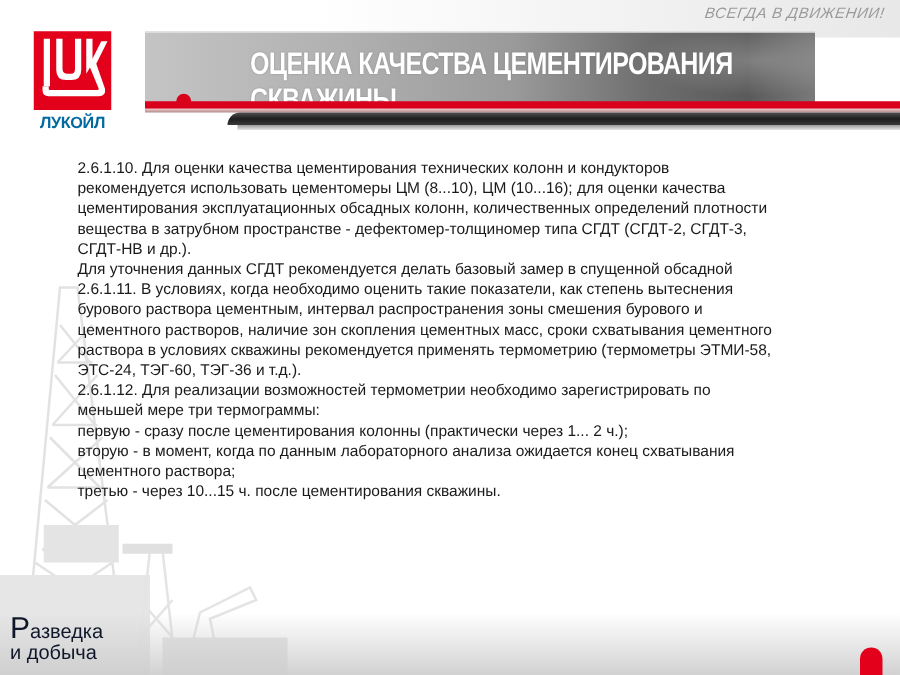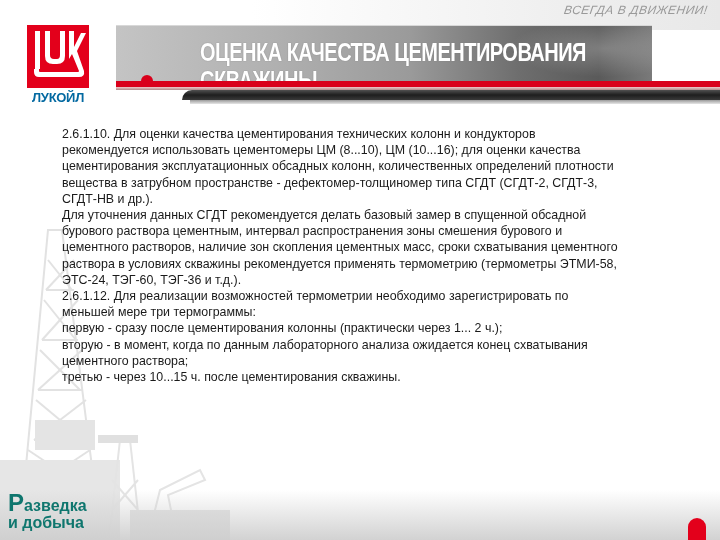--- a/index.html
+++ b/index.html
@@ -66,21 +66,21 @@
     }
     
     .derrick {
       position: absolute; left: 0; top: 190px; width: 260px; height: 350px;
     }
     .bottom-fade {
       position: absolute; left: 0; top: 490px; width: 720px; height: 50px;
       background: linear-gradient(to bottom, rgba(220,220,220,0) 0%, rgba(205,205,205,0.9) 100%);
     }
     .footer-brand {
-      position: absolute; left: 8px; top: 494px; color: #0f766e; font-weight: bold;
+      position: absolute; left: 8px; top: 494px; color: #0f172a; font-weight: normal;
       line-height: 17px;
     }
     .footer-brand .big { font-size: 24px; }
     .footer-brand .l1 { font-size: 16px; }
     .footer-brand .l2 { font-size: 16px; display: block; }
     .red-tab {
       position: absolute; left: 688px; top: 518px; width: 18px; height: 22px;
       background: #e3001b; border-radius: 9px 9px 0 0;
     }
     
@@ -146,20 +146,21 @@
 </div>
 <div class="red-tab"></div>
 
 <div class="content">
   <span class="line">2.6.1.10. Для оценки качества цементирования технических колонн и кондукторов</span>
   <span class="line">рекомендуется использовать цементомеры ЦМ (8...10), ЦМ (10...16); для оценки качества</span>
   <span class="line">цементирования эксплуатационных обсадных колонн, количественных определений плотности</span>
   <span class="line">вещества в затрубном пространстве - дефектомер-толщиномер типа СГДТ (СГДТ-2, СГДТ-3,</span>
   <span class="line">СГДТ-НВ и др.).</span>
   <span class="line">Для уточнения данных СГДТ рекомендуется делать базовый замер в спущенной обсадной</span>
+  <span class="line">2.6.1.11. В условиях, когда необходимо оценить такие показатели, как степень вытеснения</span>
   <span class="line">бурового раствора цементным, интервал распространения зоны смешения бурового и</span>
   <span class="line">цементного растворов, наличие зон скопления цементных масс, сроки схватывания цементного</span>
   <span class="line">раствора в условиях скважины рекомендуется применять термометрию (термометры ЭТМИ-58,</span>
   <span class="line">ЭТС-24, ТЭГ-60, ТЭГ-36 и т.д.).</span>
   <span class="line">2.6.1.12. Для реализации возможностей термометрии необходимо зарегистрировать по</span>
   <span class="line">меньшей мере три термограммы:</span>
   <span class="line">первую - сразу после цементирования колонны (практически через 1... 2 ч.);</span>
   <span class="line">вторую - в момент, когда по данным лабораторного анализа ожидается конец схватывания</span>
   <span class="line">цементного раствора;</span>
   <span class="line">третью - через 10...15 ч. после цементирования скважины.</span>

